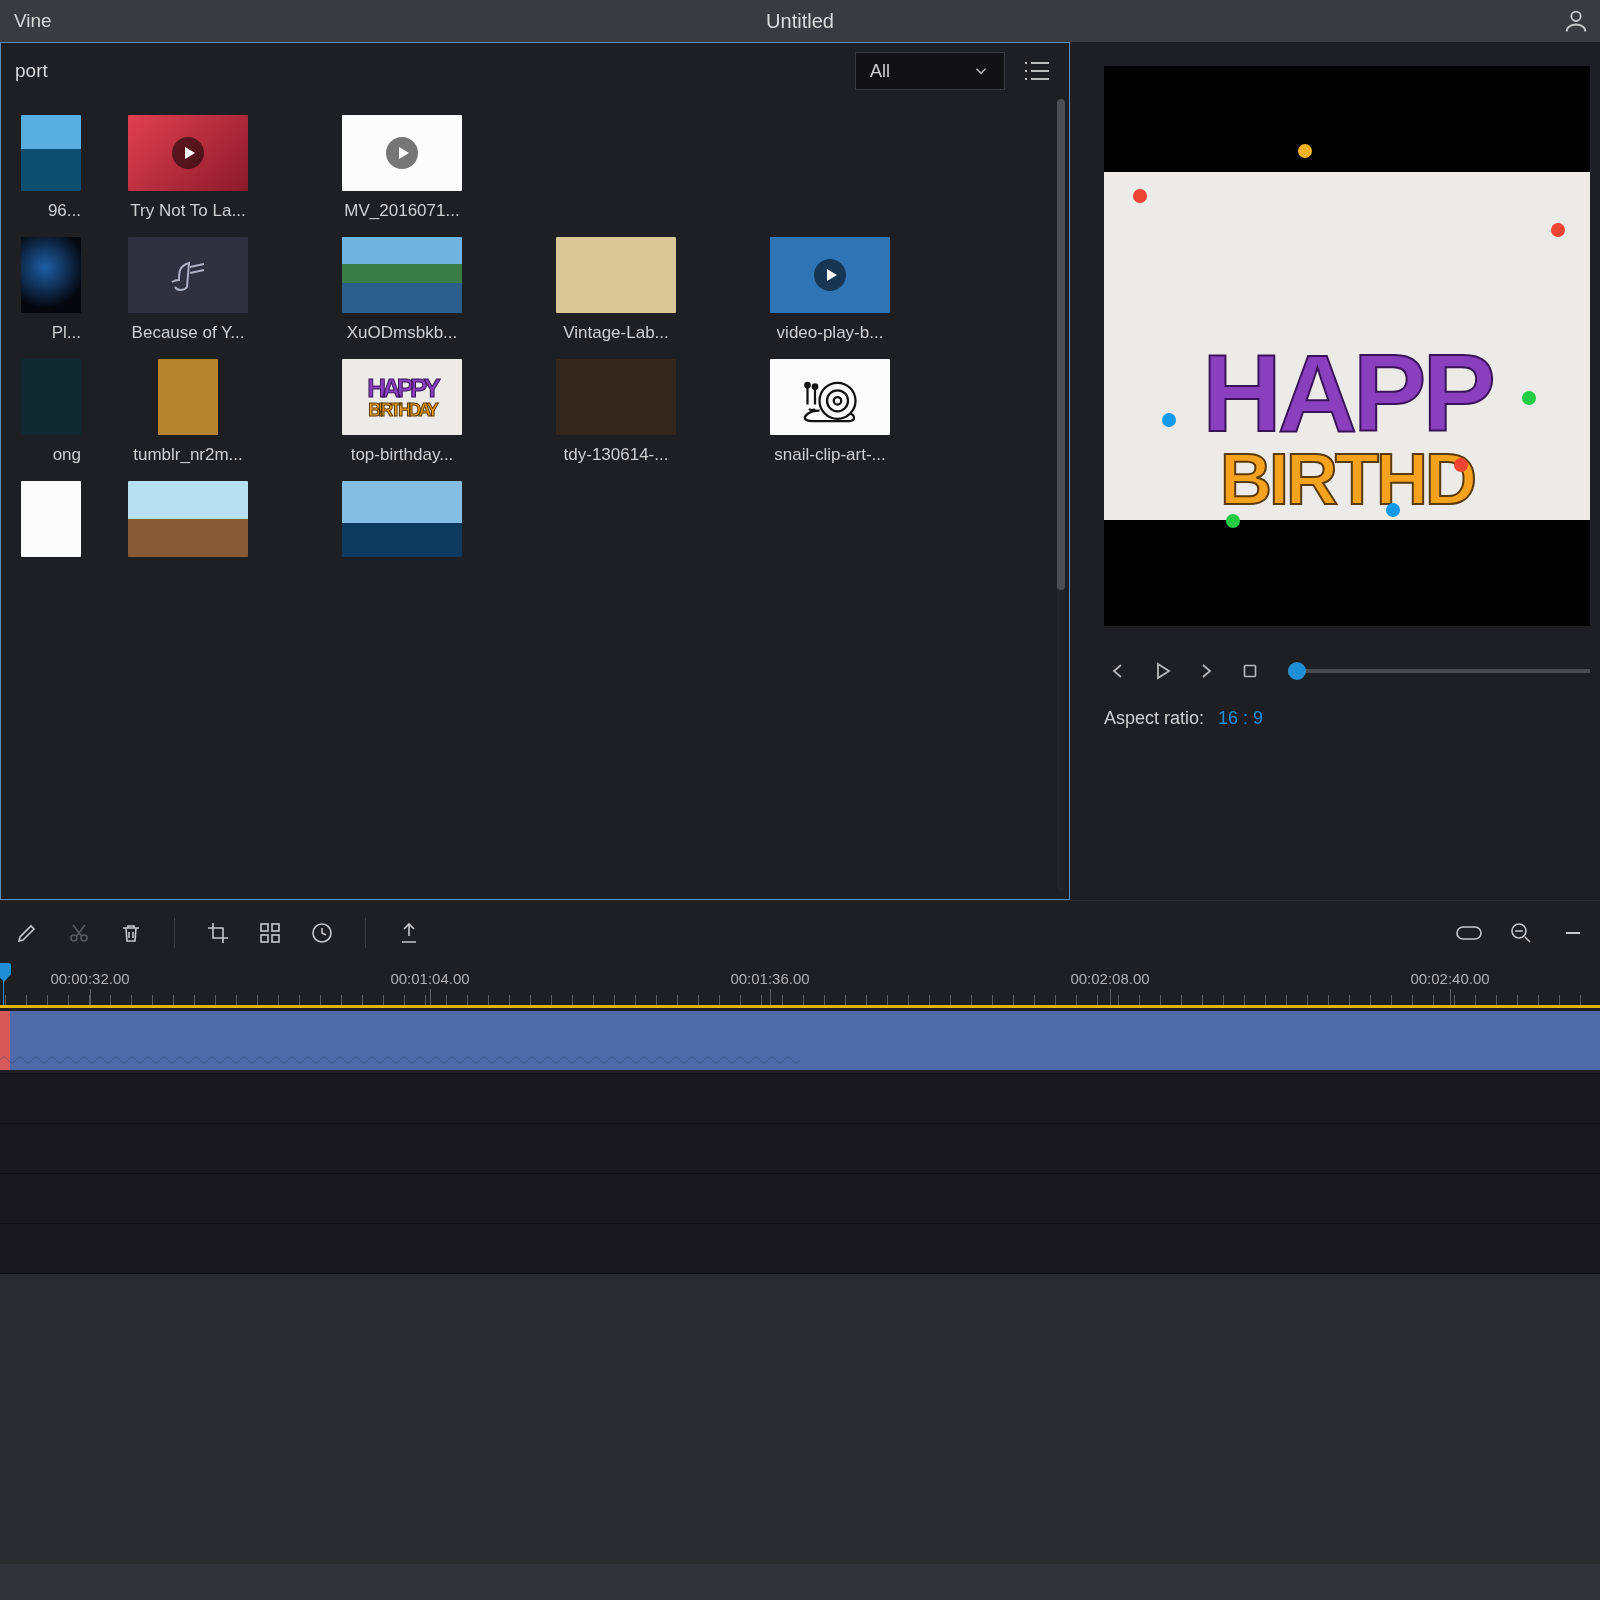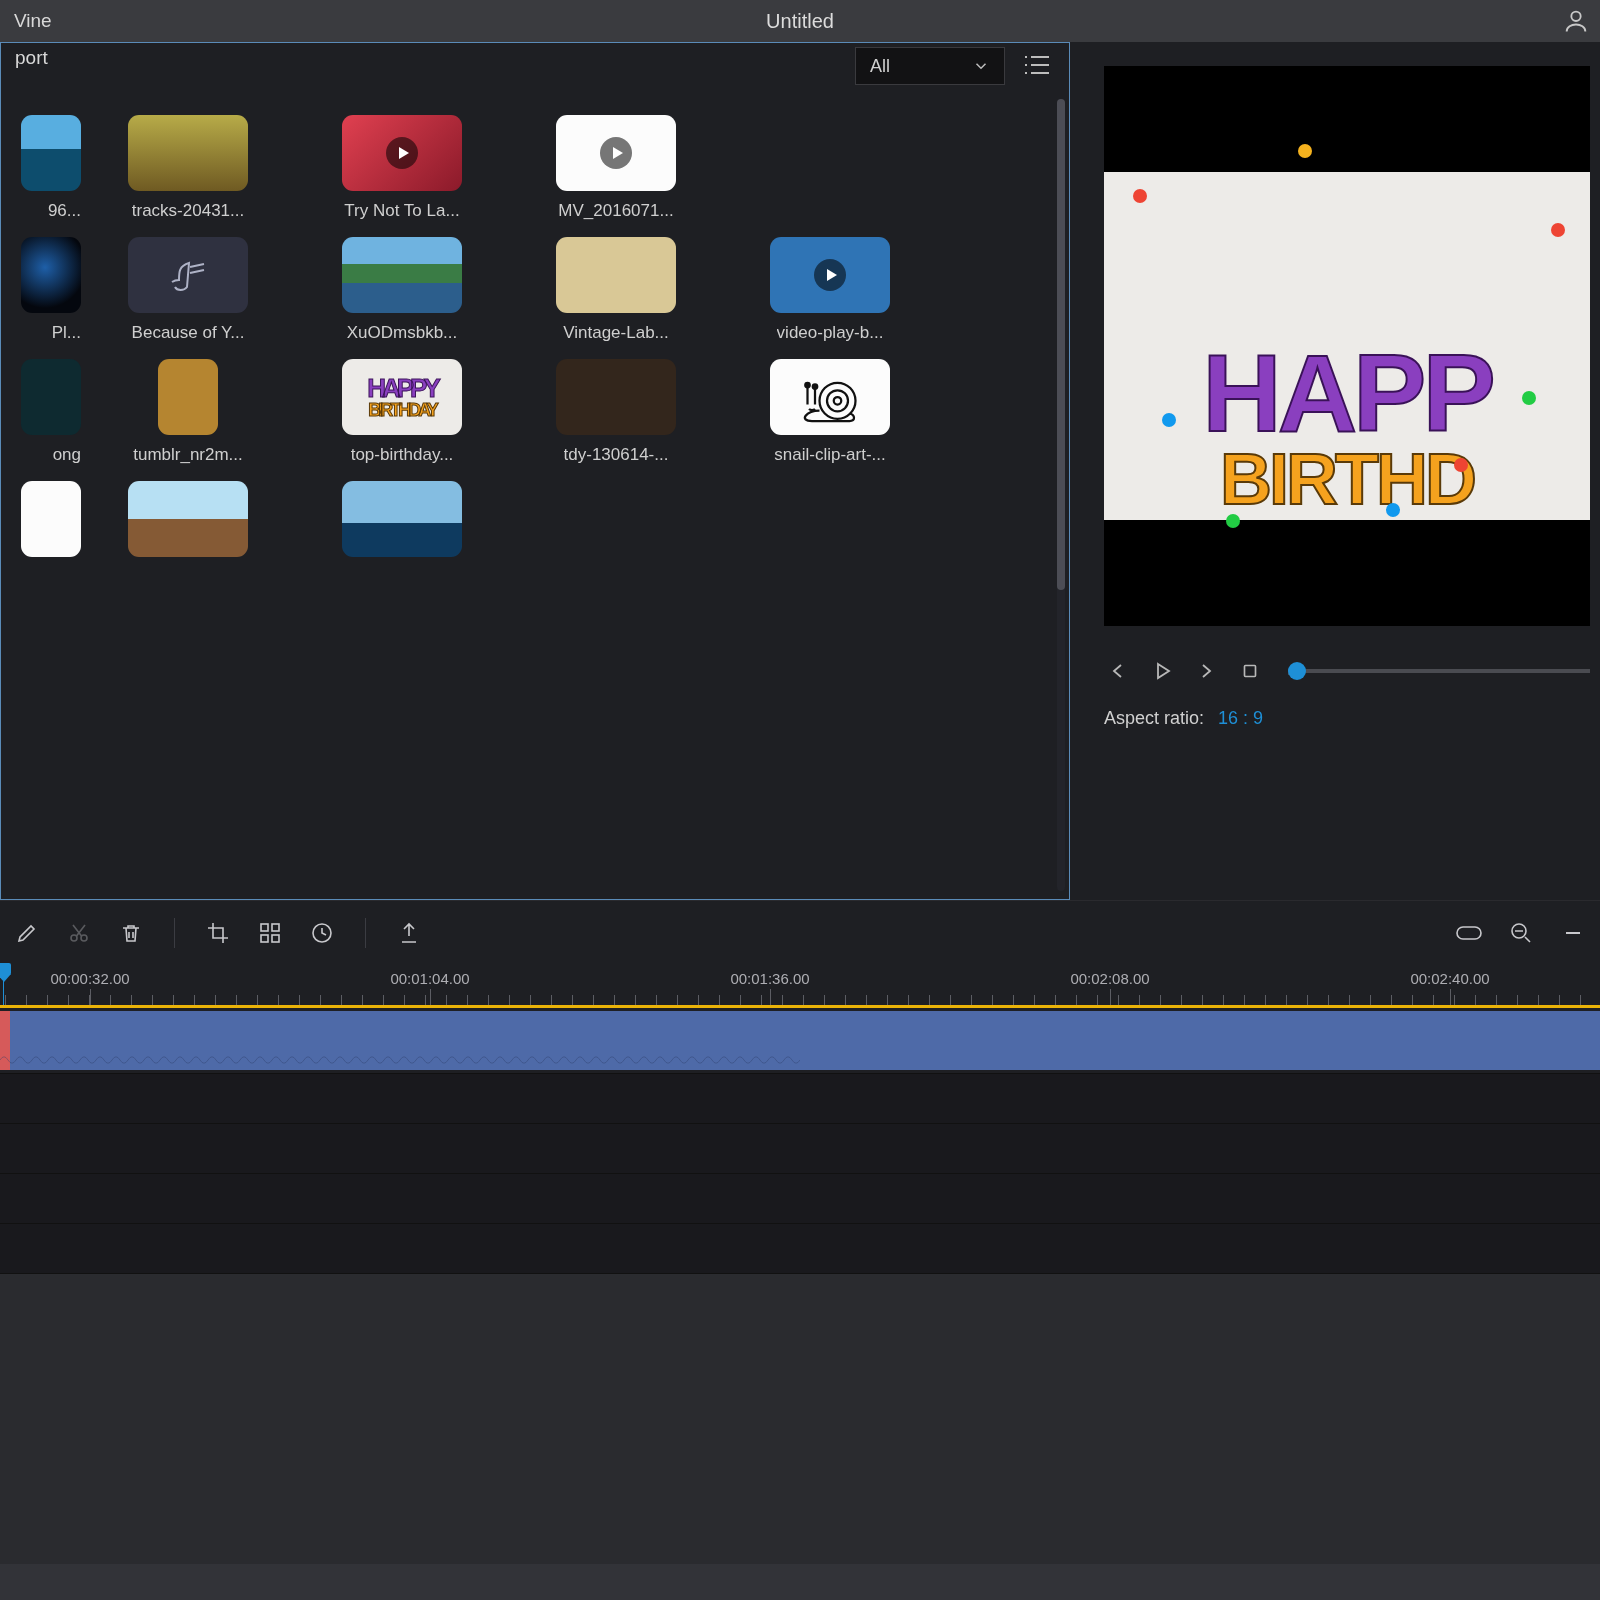--- a/index.html
+++ b/index.html
@@ -9,31 +9,31 @@
 .titlebar { height:42px; background:#3a3b3f; display:flex; align-items:center; position:relative; }
 .titlebar .help { padding:0 14px; font-size:19px; color:#d8d8d8; cursor:pointer; }
 .titlebar .title { position:absolute; left:50%; transform:translateX(-50%); font-size:20px; color:#dcdcdc; }
 .titlebar .account { margin-left:auto; padding:0 10px; }
 
 
 .main { display:flex; height:858px; }
 
 
 .library { width:1070px; border:1px solid #5a8bb8; background:#1e1f23; display:flex; flex-direction:column; position:relative; }
-.lib-top { height:56px; display:flex; align-items:flex-start; padding:4px 14px; gap:14px; }
+.lib-top { height:56px; display:flex; align-items:center; padding:4px 14px; gap:14px; }
 .lib-top .import { font-size:19px; color:#d8d8d8; }
 .lib-top .spacer { flex:1; }
 .lib-top .filter { width:150px; height:38px; background:#121214; border:1px solid #3a3a3e; display:flex; align-items:center; padding:0 14px; justify-content:space-between; font-size:18px; cursor:pointer; }
 .lib-top .list-btn { width:36px; height:36px; display:flex; align-items:center; justify-content:center; cursor:pointer; }
 
 .lib-grid { flex:1; overflow:auto; padding:8px 0 0 0; }
 .lib-row { display:flex; gap:0; }
 .lib-item { width:214px; padding:8px 0; display:flex; flex-direction:column; align-items:center; cursor:pointer; }
 .lib-item.partial { width:80px; align-items:flex-end; }
-.thumb { width:120px; height:76px; background:#355; border-radius:11px; position:relative; display:flex; align-items:center; justify-content:center; overflow:hidden; }
+.thumb { width:120px; height:76px; background:#355; border-radius:1px; position:relative; display:flex; align-items:center; justify-content:center; overflow:hidden; }
 .thumb.partial { width:60px; }
 .thumb.portrait { width:60px; height:76px; }
 .thumb.play-badge::after { content:""; width:32px; height:32px; background:#0008; border-radius:50%; position:absolute; }
 .thumb.play-badge::before { content:""; position:absolute; width:0; height:0; border-left:10px solid #fff; border-top:6px solid transparent; border-bottom:6px solid transparent; z-index:1; margin-left:3px; }
 .lib-item .label { margin-top:10px; font-size:17px; color:#cfcfcf; max-width:180px; white-space:nowrap; overflow:hidden; text-overflow:ellipsis; }
 .lib-scroll { position:absolute; right:4px; top:56px; bottom:8px; width:8px; background:#23242a; border-radius:4px; }
 .lib-scroll .handle { position:absolute; top:0; width:100%; height:62%; background:#4c4d55; border-radius:4px; }
 
 
 .t-ocean { background:linear-gradient(#58aee0 45%, #0d4d6d 45%); }
@@ -142,24 +142,20 @@
             <line x1="2" y1="19" x2="4" y2="19"></line>
             <line x1="8" y1="19" x2="26" y2="19"></line>
           </svg>
       </div>
     </div>
     <div class="lib-grid" id="lib-grid">
         <div class="lib-row">
           <div class="lib-item partial">
             <div class="thumb t-ocean partial"></div>
             <div class="label">96...</div>
-          </div>
-          <div class="lib-item">
-            <div class="thumb t-tracks"></div>
-            <div class="label">tracks-20431...</div>
           </div>
           <div class="lib-item">
             <div class="thumb t-red play-badge"></div>
             <div class="label">Try Not To La...</div>
           </div>
           <div class="lib-item">
             <div class="thumb t-white play-badge"></div>
             <div class="label">MV_2016071...</div>
           </div>
         </div>

